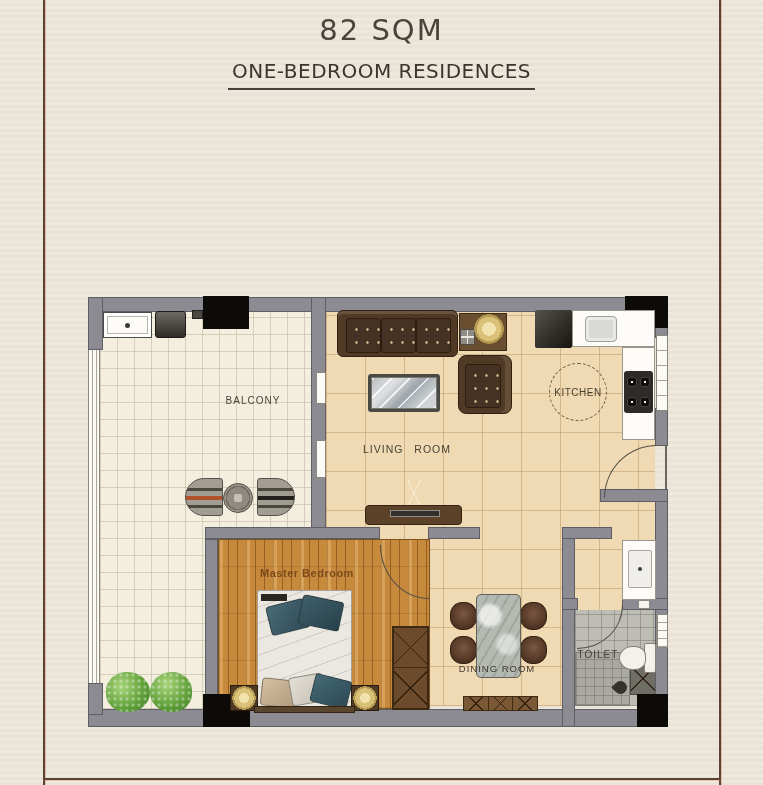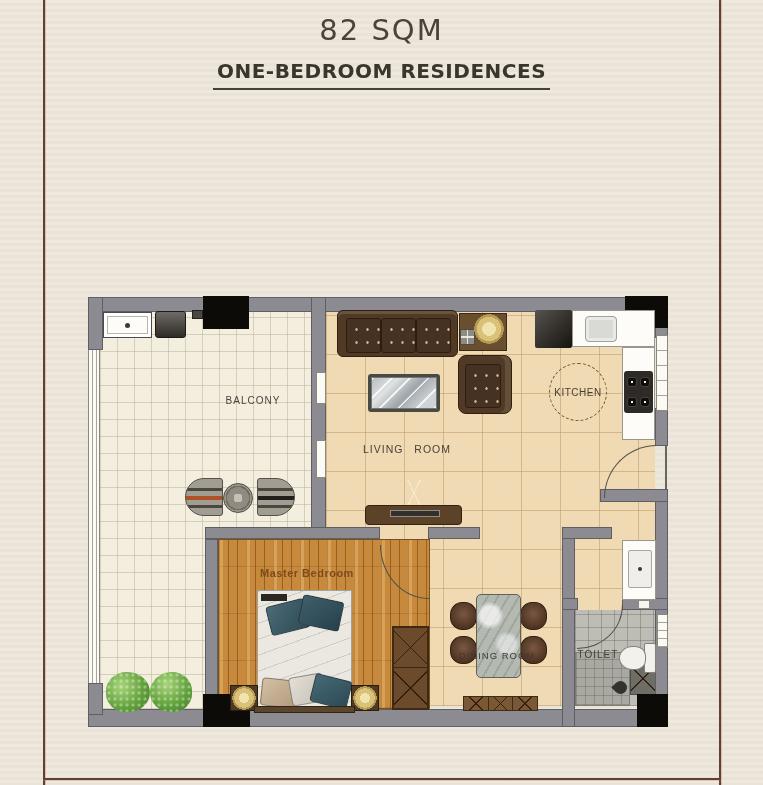--- a/index.html
+++ b/index.html
@@ -10,21 +10,21 @@
     font-family:"Liberation Sans", sans-serif;
   }
   .abs{position:absolute;box-sizing:border-box;}
   
   .vline{position:absolute;top:0;bottom:0;width:2px;background:#5c4233;box-shadow:1px 0 0 rgba(205,125,100,.4);}
   .hline{position:absolute;height:2px;background:#5c4233;box-shadow:0 1px 0 rgba(205,125,100,.35);}
   
   .hdr{position:absolute;left:0;right:0;top:0;text-align:center;}
   .title{font-family:"DejaVu Sans", sans-serif;font-size:50px;font-weight:700;color:#5d3a1f;letter-spacing:3px;line-height:1;margin-top:10px;}
   .area{font-family:"DejaVu Sans", sans-serif;font-size:29px;font-weight:500;color:#494339;letter-spacing:2px;margin-top:13px;}
-  .rtype{display:inline-block;font-family:"DejaVu Sans", sans-serif;font-size:20px;font-weight:700;color:#3b362d;letter-spacing:.5px;margin-top:12px;padding:0 4px 5px 4px;border-bottom:2.5px solid #45403a;}
+  .rtype{display:inline-block;font-family:"DejaVu Sans", sans-serif;font-size:20px;font-weight:400;color:#3b362d;letter-spacing:.5px;margin-top:12px;padding:0 4px 5px 4px;border-bottom:2.5px solid #45403a;}
   
   #plan{position:absolute;left:88px;top:297px;width:580px;height:430px;}
   .wall{background:#8b8b91;border:1px solid #5e5e66;}
   .blackcol{background:#0d0b08;}
   .floor-balcony{background:#f3eede;
     background-image:
       repeating-linear-gradient(0deg, rgba(178,168,146,.45) 0 1px, transparent 1px 17px),
       repeating-linear-gradient(90deg, rgba(178,168,146,.45) 0 1px, transparent 1px 17px);}
   .floor-living{background:#f0dab3;
     background-image:
@@ -165,21 +165,21 @@
   <div class="abs" style="left:388px;top:297px;width:45px;height:84px;border:1px solid #61615a;border-radius:5px;z-index:15;background:#b4b9b2;background-image:radial-gradient(circle at 30% 25%, rgba(255,255,255,.7) 0 9px, transparent 14px), radial-gradient(circle at 70% 60%, rgba(255,255,255,.5) 0 8px, transparent 13px), repeating-linear-gradient(120deg, rgba(140,145,138,.5) 0 2px, transparent 2px 9px);"></div>
   <div class="abs" style="left:362px;top:305px;width:27px;height:28px;background:radial-gradient(circle at 50% 42%, #7a5742, #4f3423 70%);border:1px solid #33200f;border-radius:45%;z-index:14;"></div>
   <div class="abs" style="left:362px;top:339px;width:27px;height:28px;background:radial-gradient(circle at 50% 42%, #7a5742, #4f3423 70%);border:1px solid #33200f;border-radius:45%;z-index:14;"></div>
   <div class="abs" style="left:432px;top:305px;width:27px;height:28px;background:radial-gradient(circle at 50% 42%, #7a5742, #4f3423 70%);border:1px solid #33200f;border-radius:45%;z-index:14;"></div>
   <div class="abs" style="left:432px;top:339px;width:27px;height:28px;background:radial-gradient(circle at 50% 42%, #7a5742, #4f3423 70%);border:1px solid #33200f;border-radius:45%;z-index:14;"></div>
   <div class="abs" style="left:375px;top:399px;width:75px;height:15px;background:#7a5836;border:1px solid #3f2a12;z-index:19;display:flex;">
     <div class="xp" style="flex:1;border-right:1px solid #3f2a12;"></div>
     <div class="xp" style="flex:1;border-right:1px solid #3f2a12;"></div>
     <div class="xp" style="flex:1;"></div>
   </div>
-  <div class="lbl" style="left:359px;top:353px;width:100px;font-size:9.5px;color:#3f3a32;z-index:31;">DINING ROOM</div>
+  <div class="lbl" style="left:359px;top:366px;width:100px;font-size:9.5px;color:#3f3a32;z-index:31;">DINING ROOM</div>
 
   <div class="abs" style="left:534px;top:243px;width:34px;height:60px;background:#fdfcf8;border:1px solid #9b968c;z-index:14;">
     <div style="position:absolute;left:5px;top:9px;width:22px;height:36px;background:#efeeea;border:1px solid #aaa69c;border-radius:2px;">
       <div style="position:absolute;left:50%;top:50%;width:4px;height:4px;margin:-2px;background:#3a3a36;border-radius:50%;"></div>
     </div>
   </div>
   <div class="abs" style="left:550px;top:303px;width:12px;height:9px;background:#f5f4ef;border:1px solid #8e8a80;z-index:13;"></div>
   <div class="abs" style="left:556px;top:346px;width:12px;height:30px;background:#f2f1ec;border:1px solid #84807a;border-radius:2px;z-index:16;"></div>
   <div class="abs" style="left:531px;top:349px;width:27px;height:24px;background:#f2f1ec;border:1px solid #84807a;border-radius:50% 40% 40% 50%;z-index:16;"></div>
   <div class="abs" style="left:526px;top:384px;width:13px;height:13px;background:#35322d;border-radius:50% 50% 50% 0;transform:rotate(45deg);z-index:16;"></div>

